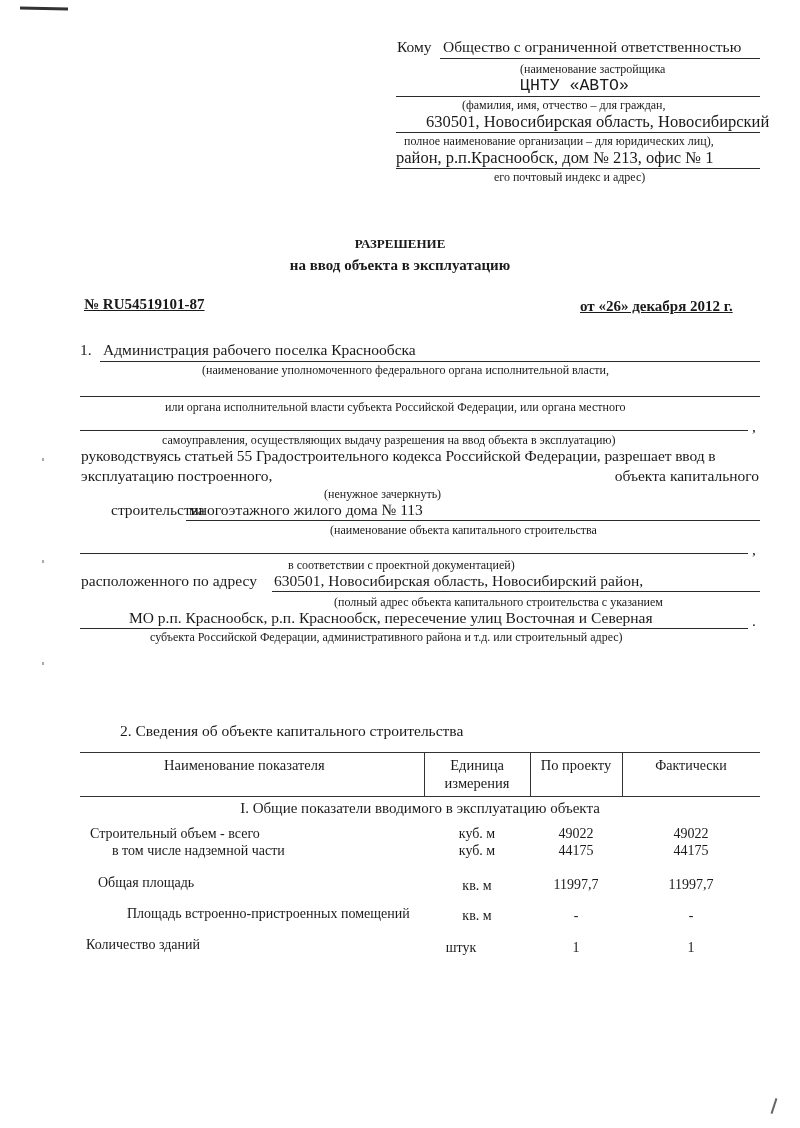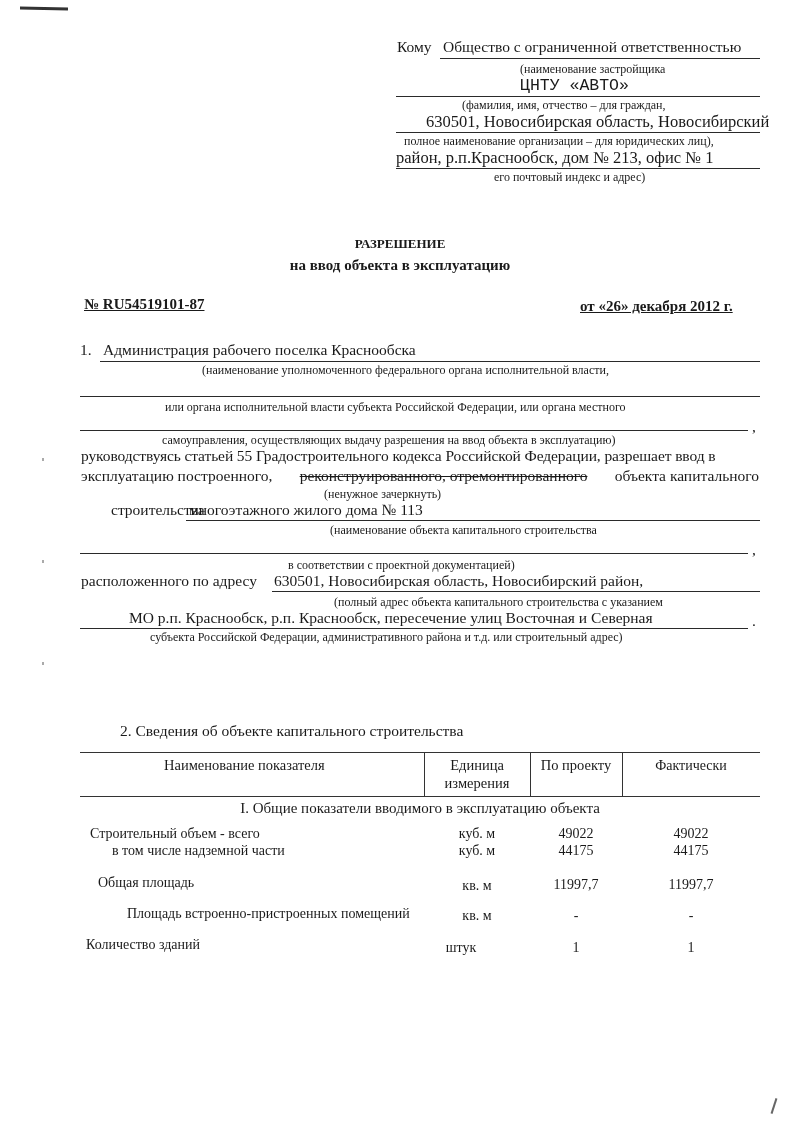--- a/index.html
+++ b/index.html
@@ -62,21 +62,20 @@
   <span class="abs small" style="left:202px;top:363px;">(наименование уполномоченного федерального органа исполнительной власти,</span>
   <div class="line" style="left:80px;top:396px;width:680px;"></div>
   <span class="abs small" style="left:165px;top:400px;">или органа исполнительной власти субъекта Российской Федерации, или органа местного</span>
   <div class="line" style="left:80px;top:430px;width:668px;"></div>
   <span class="abs norm" style="left:752px;top:418px;">,</span>
   <span class="abs small" style="left:162px;top:433px;">самоуправления, осуществляющих выдачу разрешения на ввод объекта в эксплуатацию)</span>
 
   <span class="abs norm" style="left:81px;top:447px;letter-spacing:-0.1px;">руководствуясь статьей 55 Градостроительного кодекса Российской Федерации, разрешает ввод в</span>
   <div class="abs norm" style="left:81px;top:467px;width:678px;display:flex;justify-content:space-between;">
     <span>эксплуатацию  построенного,</span>
-    <span class="strike">реконструированного, отремонтированного</span>
     <span>объекта  капитального</span>
   </div>
   <span class="abs small" style="left:324px;top:487px;">(ненужное зачеркнуть)</span>
 
   <span class="abs norm" style="left:73px;top:501px;margin-left:38px;">строительства</span>
   <span class="abs norm" style="left:189px;top:501px;">многоэтажного жилого дома  № 113</span>
   <div class="line" style="left:186px;top:520px;width:574px;"></div>
   <span class="abs small" style="left:330px;top:523px;">(наименование объекта капитального строительства</span>
 
   <div class="line" style="left:80px;top:553px;width:668px;"></div>

